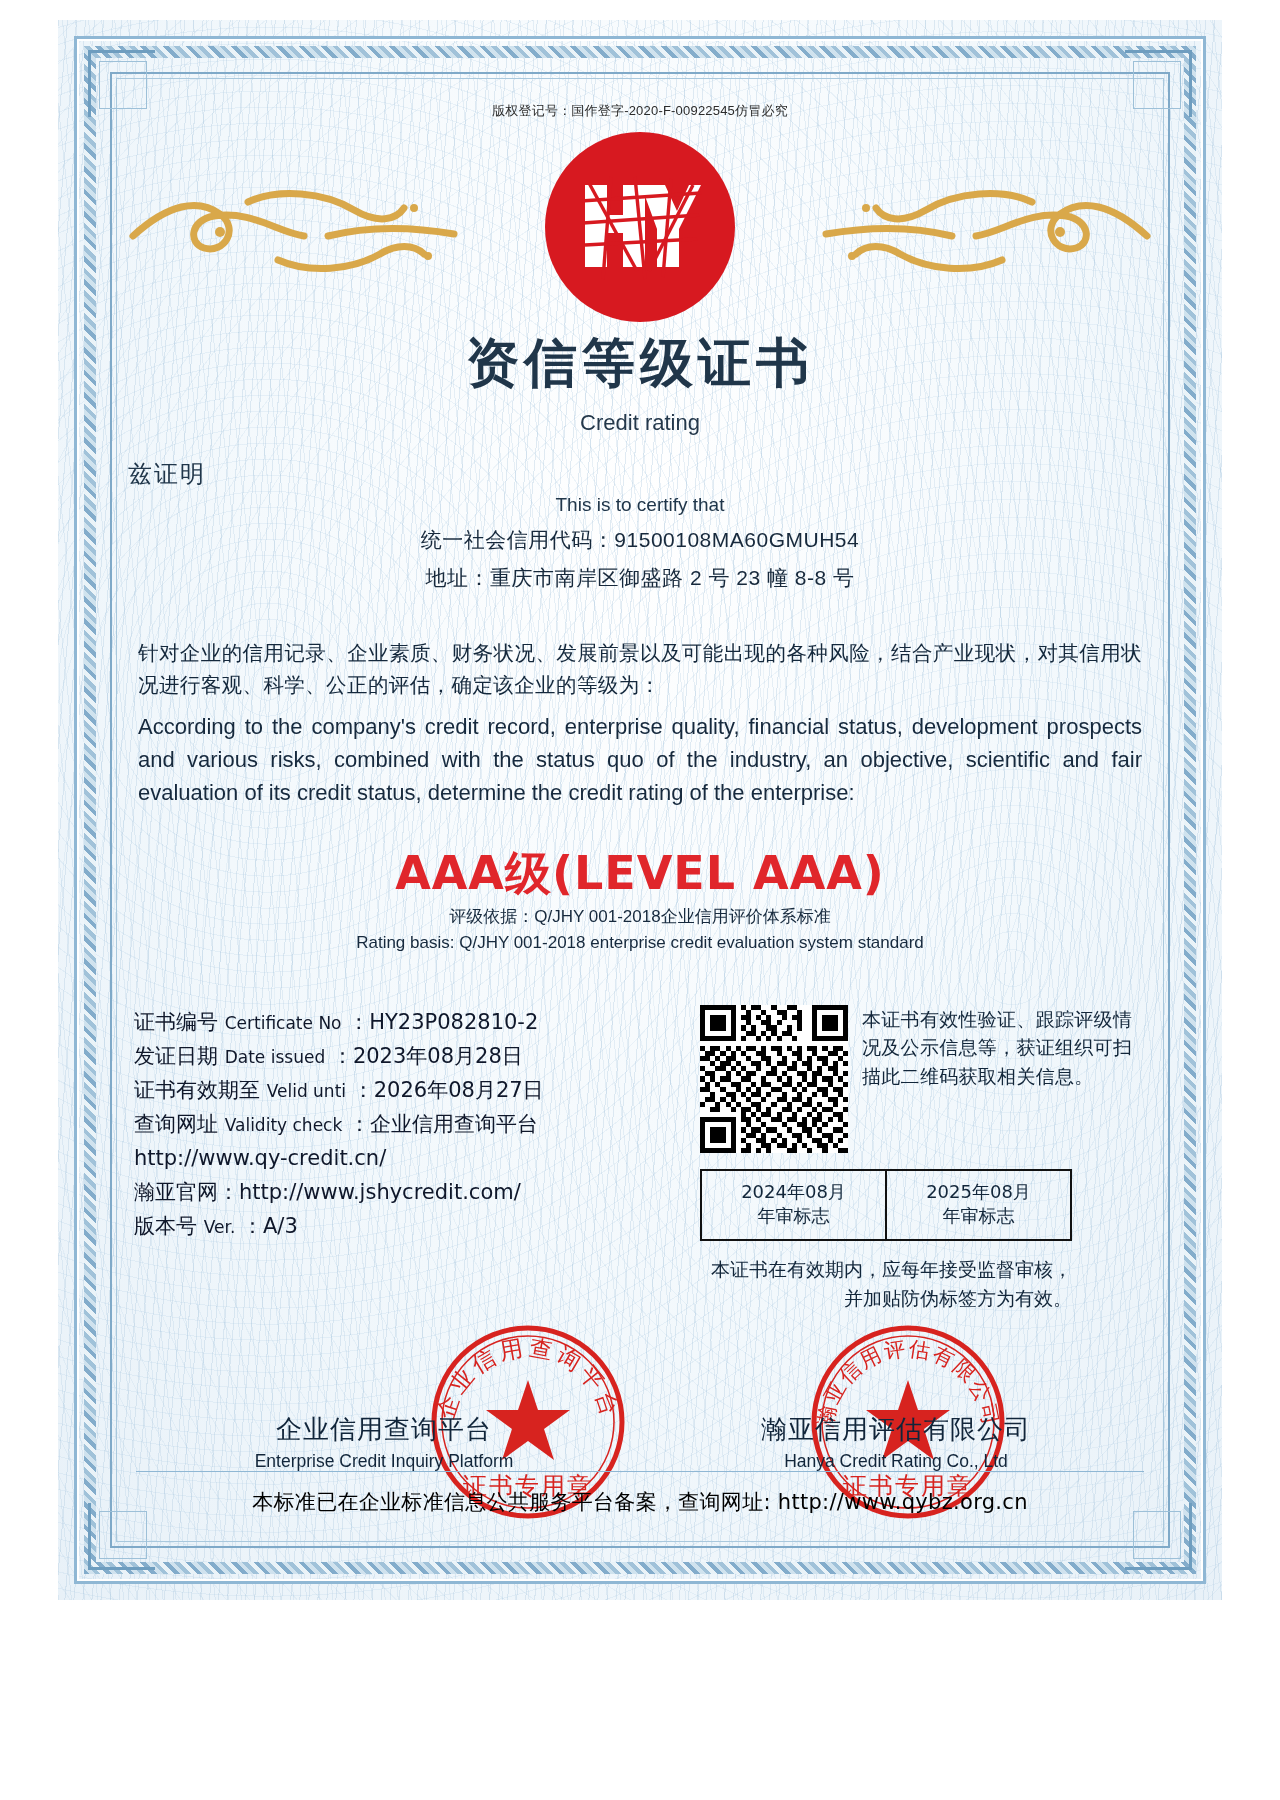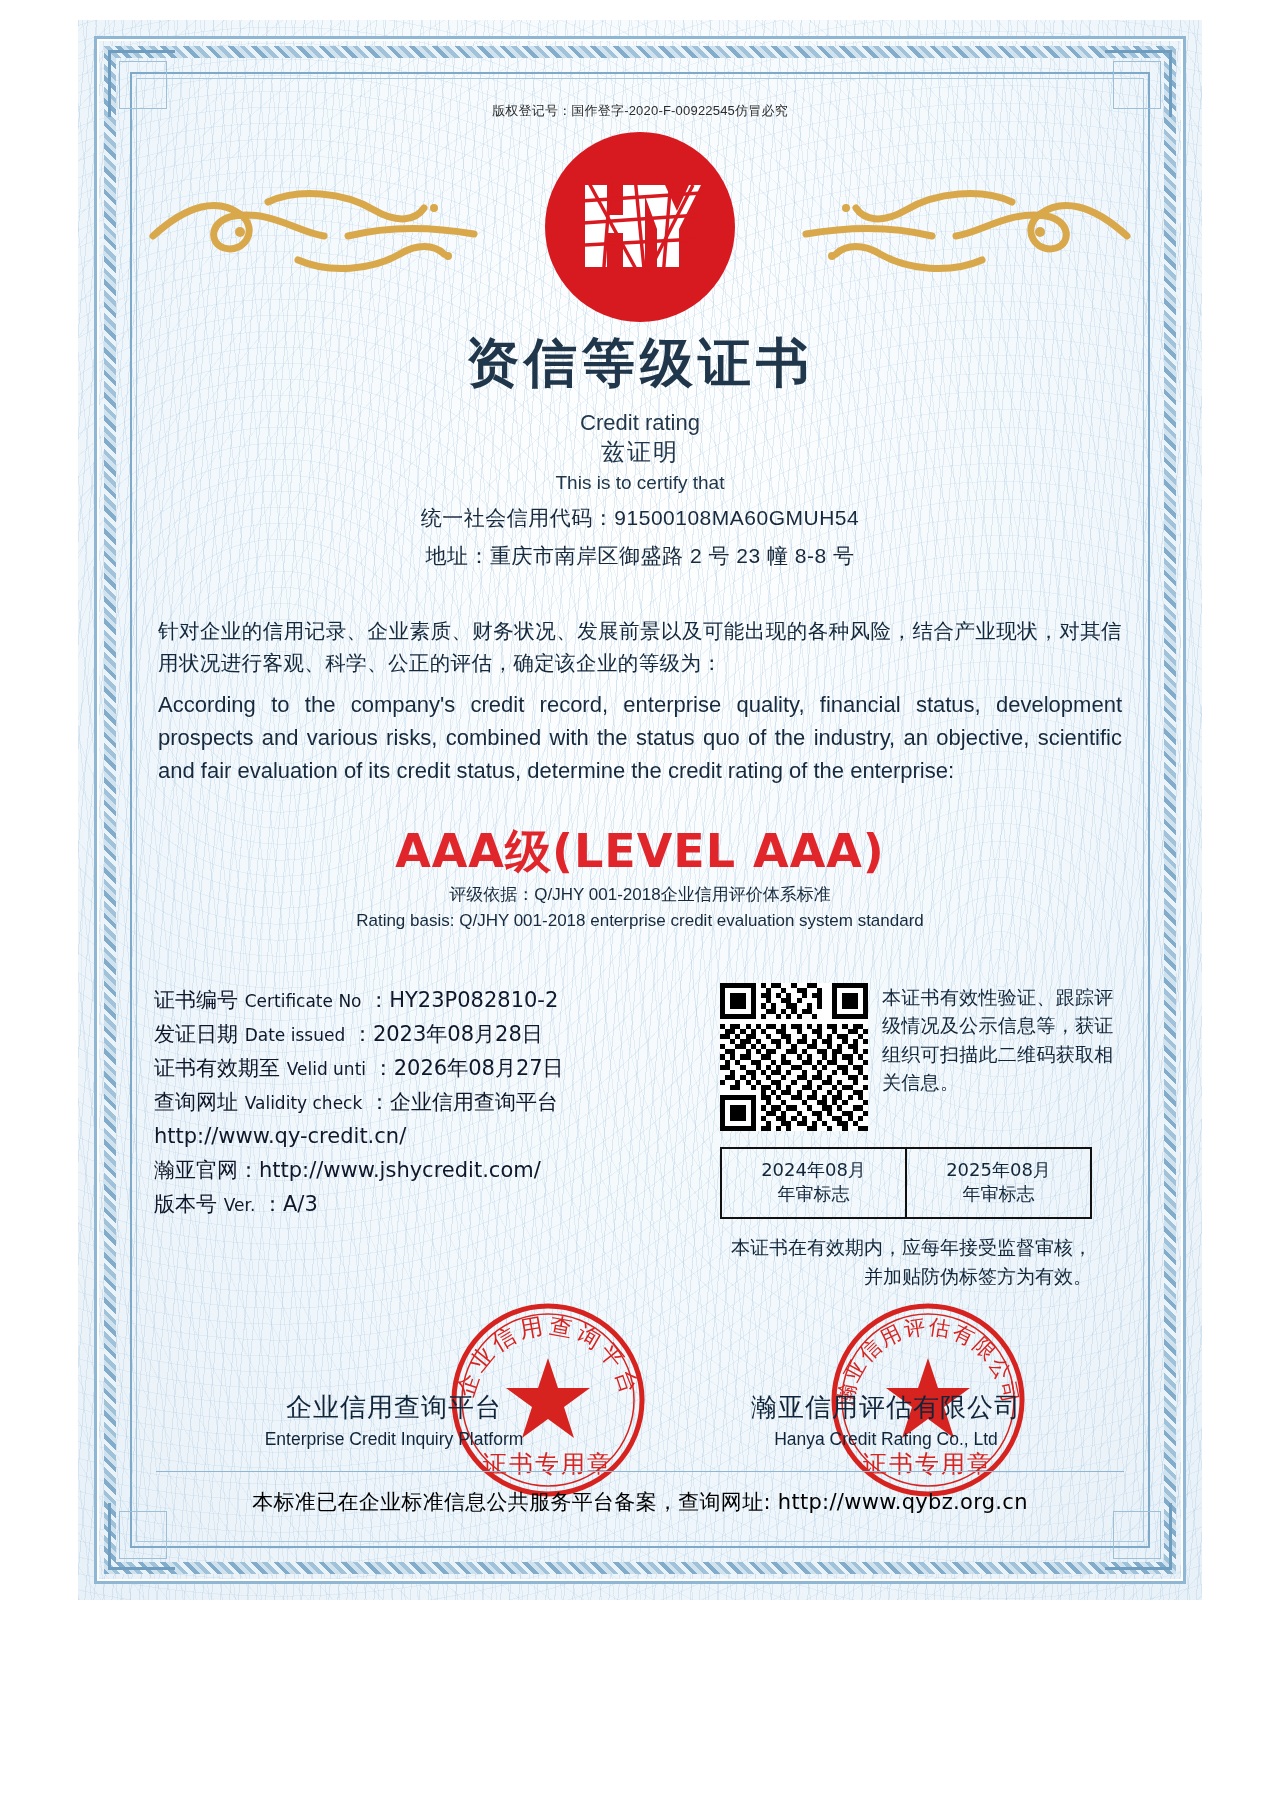--- a/index.html
+++ b/index.html
@@ -15,20 +15,21 @@
   }
 
   
   .page {
     position: relative;
     width: 1124px;
     height: 1580px;
     margin: 20px auto 0 auto;
     background: #fbfdfe;
     overflow: hidden;
+    padding-left: 40px;
   }
 
   
   .bg-wave {
     position: absolute;
     inset: 0;
     background:
       repeating-linear-gradient(
         95deg,
         rgba(180, 205, 225, 0.40) 0px,
@@ -169,23 +170,24 @@
     margin-top: 2px;
     font-family: "DejaVu Sans", "Liberation Sans", sans-serif;
   }
   .title-en {
     text-align: center;
     font-size: 22px;
     color: #24384b;
     margin-top: 10px;
   }
   .certify-cn {
-    text-align: center;
+    text-align: left;
     font-size: 24px;
     color: #20364a;
+    margin-top: 22px;
     letter-spacing: 2px;
   }
   .certify-en {
     text-align: center;
     font-size: 19px;
     color: #20364a;
     margin-top: 4px;
   }
   .company {
     text-align: center;

